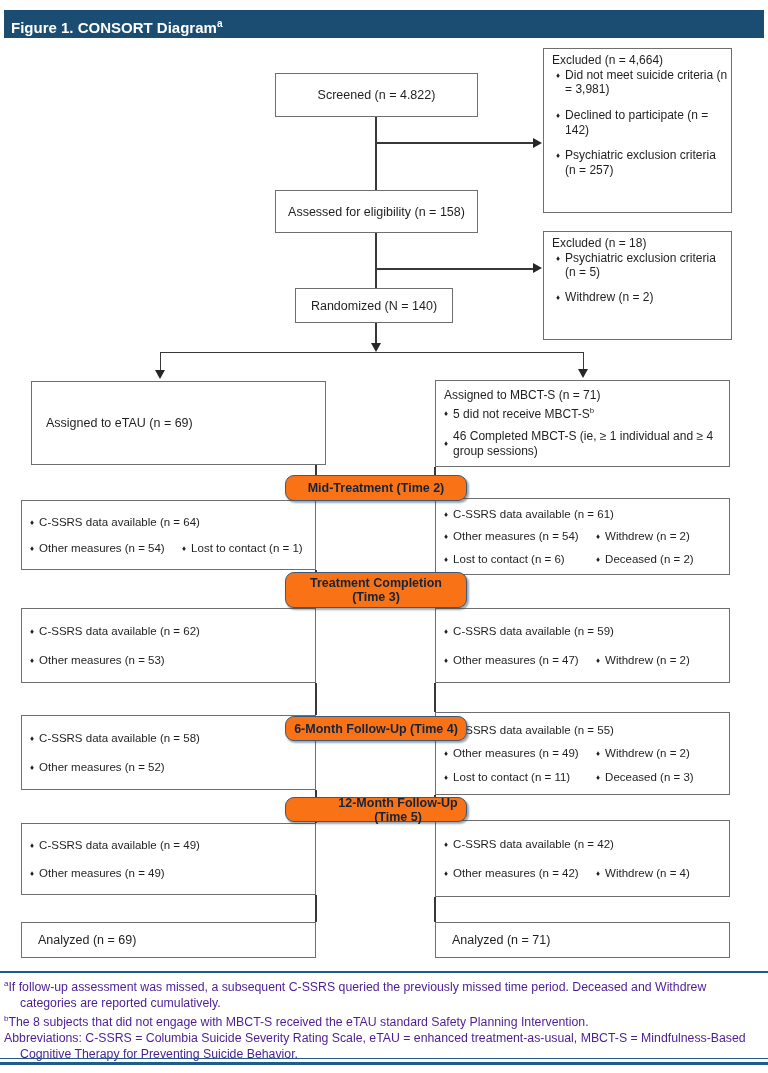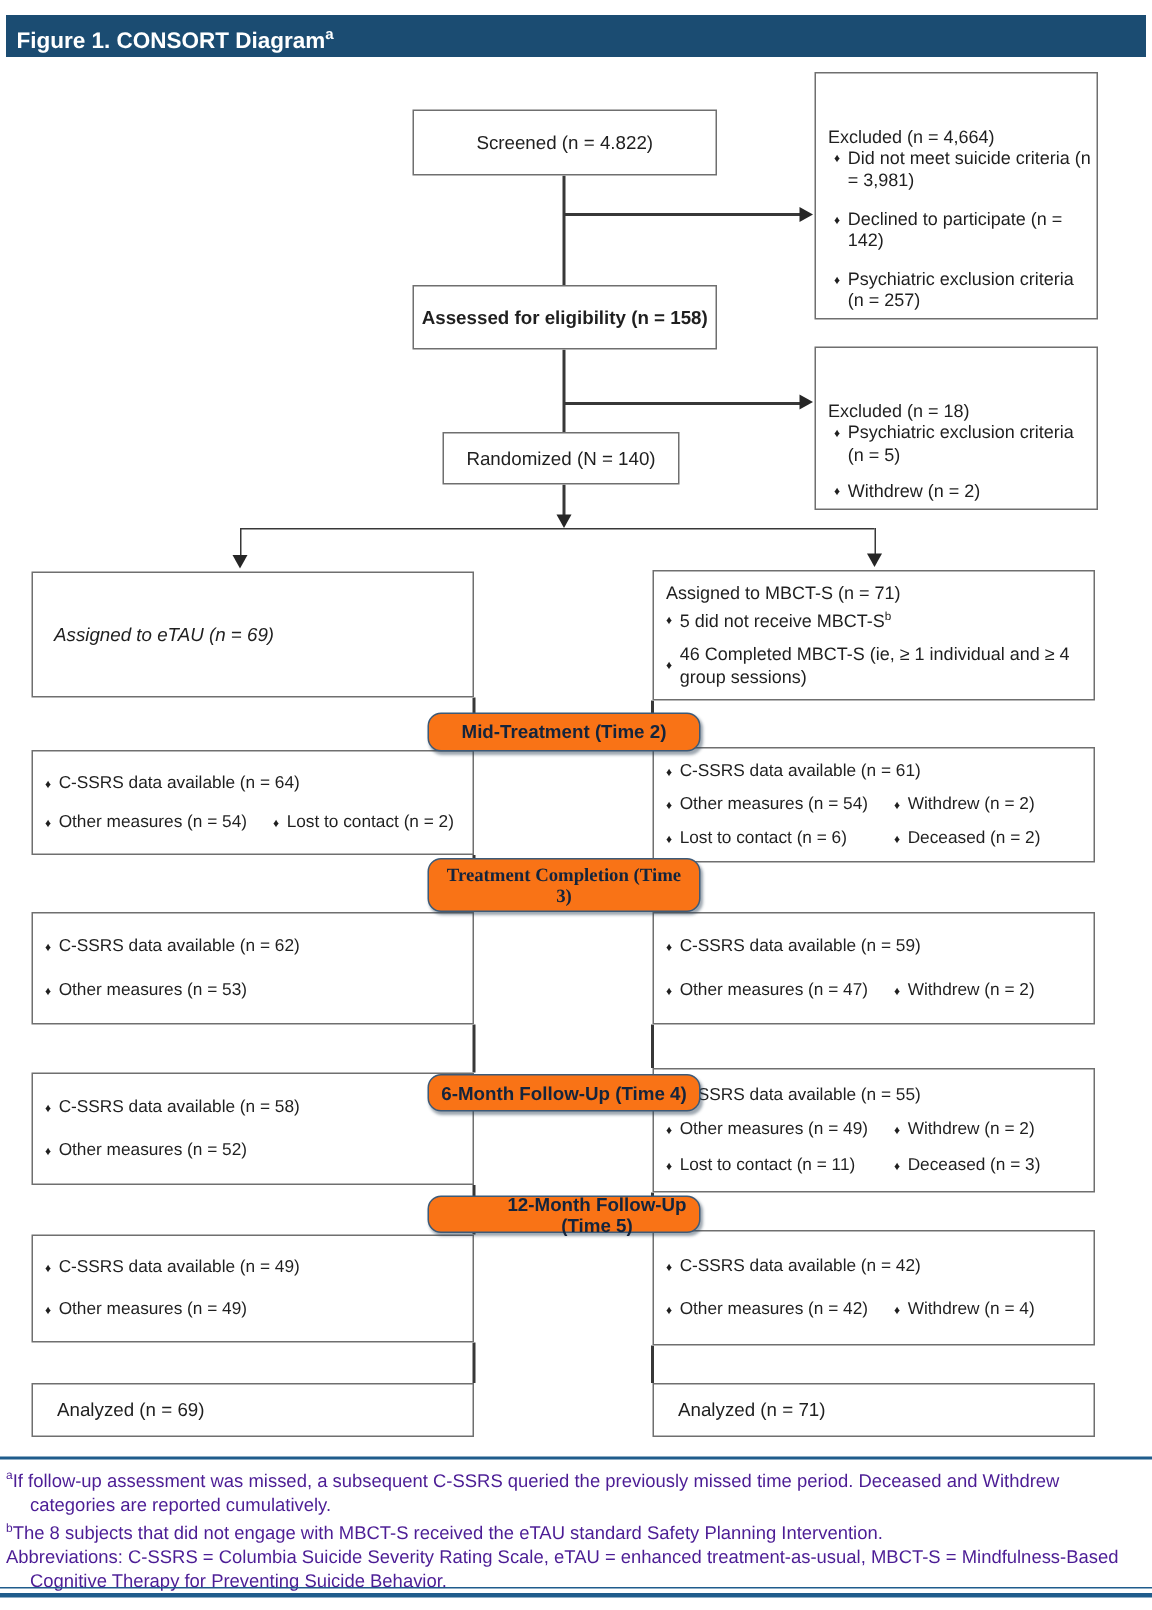--- a/index.html
+++ b/index.html
@@ -6,21 +6,21 @@
   #canvas{position:relative;width:768px;height:1073px;background:#fff;
           font-family:"Liberation Sans","DejaVu Sans",sans-serif;color:#1f1f1f;overflow:hidden;}
   
   .hdr{position:absolute;left:4px;top:10px;width:760px;height:28px;background:#1b4c72;
        color:#fff;font-size:15px;font-weight:bold;line-height:28px;padding-left:7px;box-sizing:border-box;}
   .hdr sup{font-size:10px;}
   
   .box{position:absolute;background:#fff;border:1.3px solid #6f6f6f;box-sizing:border-box;z-index:2;}
   .cbox{display:flex;align-items:center;justify-content:center;text-align:center;font-size:12.5px;}
   .lbox{display:flex;align-items:center;font-size:12.5px;padding-left:14px;}
-  .vbox{display:flex;flex-direction:column;justify-content:flex-end;
+  .vbox{display:flex;flex-direction:column;justify-content:flex-start;
         font-size:12px;padding:4px 3px 4px 8px;line-height:1.22;}
   .vbox .btitle{margin:0;}
   .stage{display:flex;flex-direction:column;justify-content:space-evenly;
          font-size:11.5px;padding:3px 2px 3px 8px;line-height:1.25;}
   
   .bline{display:flex;}
   .bitem{display:flex;align-items:flex-start;}
   .col1{width:152px;flex:none;}
   .blt{font-size:8px;margin:3px 5px 0 0;flex:none;}
   .mbcts .bitem{align-items:center;}
@@ -95,21 +95,21 @@
         </div>
         <div class="bline">
           <div class="bitem">
             <span class="blt">♦</span>
             <span class="btxt">Psychiatric exclusion criteria (n = 257)</span>
           </div>
         </div>
       </div>
   </div>
 
-  <div class="box cbox" style="left:275px;top:190px;width:203px;height:43px;font-weight:bold;">
+  <div class="box cbox" style="left:275px;top:190px;width:203px;height:43px;">
       <span>Assessed for eligibility (n = 158)</span>
     </div>
 
   <div class="box vbox" style="left:543px;top:231px;width:189px;height:109px;">
     <div class="btitle">Excluded (n = 18)</div>
     <div style="display:flex;flex-direction:column;gap:10px;padding-left:4px;">
         <div class="bline">
           <div class="bitem">
             <span class="blt">♦</span>
             <span class="btxt">Psychiatric exclusion criteria (n = 5)</span>
@@ -121,21 +121,21 @@
             <span class="btxt">Withdrew (n = 2)</span>
           </div>
         </div>
       </div>
   </div>
 
   <div class="box cbox" style="left:295px;top:288px;width:158px;height:35px;">
       <span>Randomized (N = 140)</span>
     </div>
 
-  <div class="box lbox" style="left:21px;top:381px;width:295px;height:84px;font-style:italic;">
+  <div class="box lbox" style="left:31px;top:381px;width:295px;height:84px;">
       <span>Assigned to eTAU (n = 69)</span>
     </div>
 
   <div class="box stage mbcts" style="left:435px;top:380px;width:295px;height:87px;font-size:12px;">
     <div>Assigned to MBCT-S (n = 71)</div>
     <div style="display:flex;flex-direction:column;gap:7px;">
         <div class="bline">
           <div class="bitem">
             <span class="blt">♦</span>
             <span class="btxt">5 did not receive MBCT-S<sup>b</sup></span>
@@ -161,21 +161,21 @@
             <span class="btxt">C-SSRS data available (n = 64)</span>
           </div>
         </div>
         <div class="bline">
           <div class="bitem col1">
             <span class="blt">♦</span>
             <span class="btxt">Other measures (n = 54)</span>
           </div>
           <div class="bitem">
             <span class="blt">♦</span>
-            <span class="btxt">Lost to contact (n = 2)</span>
+            <span class="btxt">Lost to contact (n = 1)</span>
           </div>
         </div>
       </div>
     </div>
   <div class="box stage" style="left:435px;top:498px;width:295px;height:77px;">
     <div style="display:flex;flex-direction:column;gap:8px;">
         <div class="bline">
           <div class="bitem">
             <span class="blt">♦</span>
             <span class="btxt">C-SSRS data available (n = 61)</span>
@@ -197,21 +197,21 @@
             <span class="btxt">Lost to contact (n = 6)</span>
           </div>
           <div class="bitem">
             <span class="blt">♦</span>
             <span class="btxt">Deceased (n = 2)</span>
           </div>
         </div>
       </div>
     </div>
 
-  <div class="pill" style="left:285px;top:572px;width:182px;height:36px;padding:0 8px;font-family:Liberation Serif, serif;">
+  <div class="pill" style="left:285px;top:572px;width:182px;height:36px;padding:0 8px;">
       <span>Treatment Completion (Time 3)</span>
     </div>
   <div class="box stage" style="left:21px;top:608px;width:295px;height:75px;">
     <div style="display:flex;flex-direction:column;gap:14px;">
         <div class="bline">
           <div class="bitem">
             <span class="blt">♦</span>
             <span class="btxt">C-SSRS data available (n = 62)</span>
           </div>
         </div>

